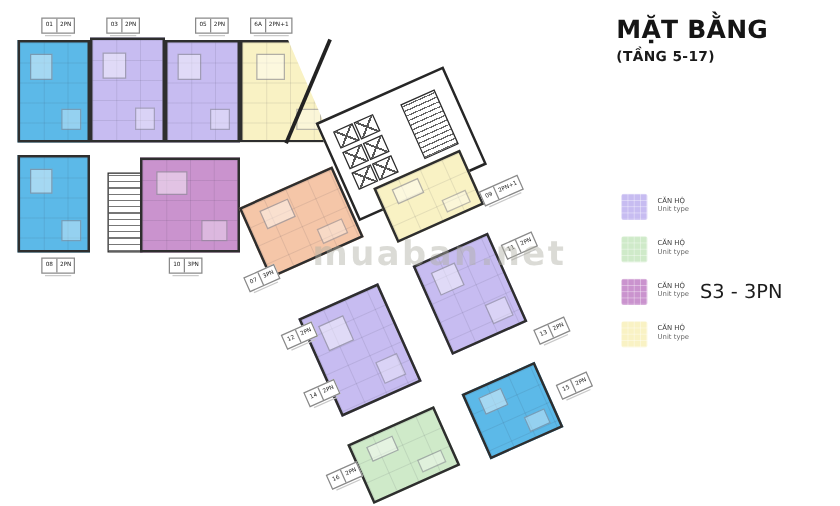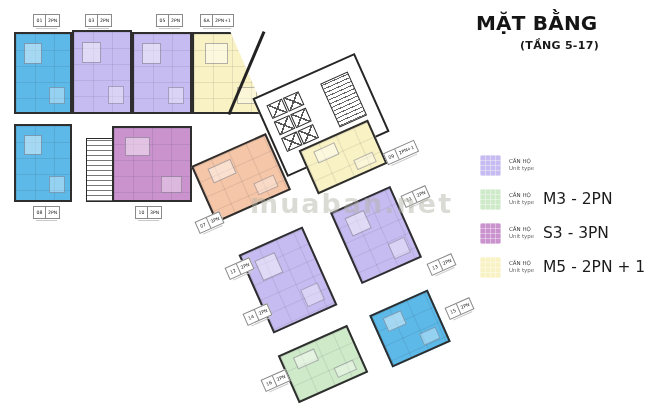--- a/index.html
+++ b/index.html
@@ -1,21 +1,21 @@
 <!DOCTYPE html>
 <html style="--c-m1: #5cb9e8; --c-m2: #c7bcf1; --c-m3: #cfeac9; --c-s2: #f5c6a8; --c-s3: #ca93ce; --c-m5: #f9f2c4;"><head>
 <meta charset="utf-8">
 <style>
   html,body{margin:0;padding:0;background:#ffffff;}
   .stage{position:relative;width:672px;height:405px;background:#ffffff;overflow:hidden;
          font-family:"DejaVu Sans",sans-serif;}
   
-  .side{position:absolute;left:476px;top:0;width:180px;height:405px;}
+  .side{position:absolute;left:493px;top:0;width:180px;height:405px;}
   .title{margin-top:10px;color:#151515;font-weight:bold;font-size:20px;line-height:1.3;letter-spacing:.2px;}
-  .subtitle{color:#1a1a1a;font-weight:bold;font-size:11px;margin-top:3px;letter-spacing:.3px;margin-left:44px;}
+  .subtitle{color:#1a1a1a;font-weight:bold;font-size:11px;margin-top:3px;letter-spacing:.3px;}
   .legend{position:absolute;left:4px;top:148px;width:176px;}
   .lrow{display:flex;align-items:center;height:34px;}
   .chip{width:21px;height:21px;border-radius:2px;flex:0 0 21px;
         background-image:linear-gradient(rgba(255,255,255,.38) 1px,transparent 1px),
                          linear-gradient(90deg,rgba(255,255,255,.38) 1px,transparent 1px);
         background-size:5px 5px;}
   .cap{display:flex;flex-direction:column;justify-content:center;margin-left:8px;width:30px;flex:0 0 30px;}
   .cap i{font-style:normal;font-size:5.5px;line-height:1.35;color:#3a3a3a;white-space:nowrap;}
   .cap i.en{color:#6a6a6a;}
   .lname{font-size:15.5px;color:#1c1c1c;margin-left:4px;white-space:nowrap;}
@@ -161,33 +161,31 @@
           <i>CĂN HỘ</i>
           <i class="en">Unit type</i>
           </span>
       </div>
       <div class="lrow">
         <span class="chip" style="background-color: rgb(207, 234, 201);"></span>
         <span class="cap">
           <i>CĂN HỘ</i>
           <i class="en">Unit type</i>
           </span>
-        <span class="lname">M3 - 2PN</span>
       </div>
       <div class="lrow">
         <span class="chip" style="background-color: rgb(202, 147, 206);"></span>
         <span class="cap">
           <i>CĂN HỘ</i>
           <i class="en">Unit type</i>
           </span>
         <span class="lname">S3 - 3PN</span>
       </div>
       <div class="lrow">
         <span class="chip" style="background-color: rgb(249, 242, 196);"></span>
         <span class="cap">
           <i>CĂN HỘ</i>
           <i class="en">Unit type</i>
           </span>
-        <span class="lname">M5 - 2PN + 1</span>
       </div>
     </div>
   </div>
 </div>
 
 </body></html>

